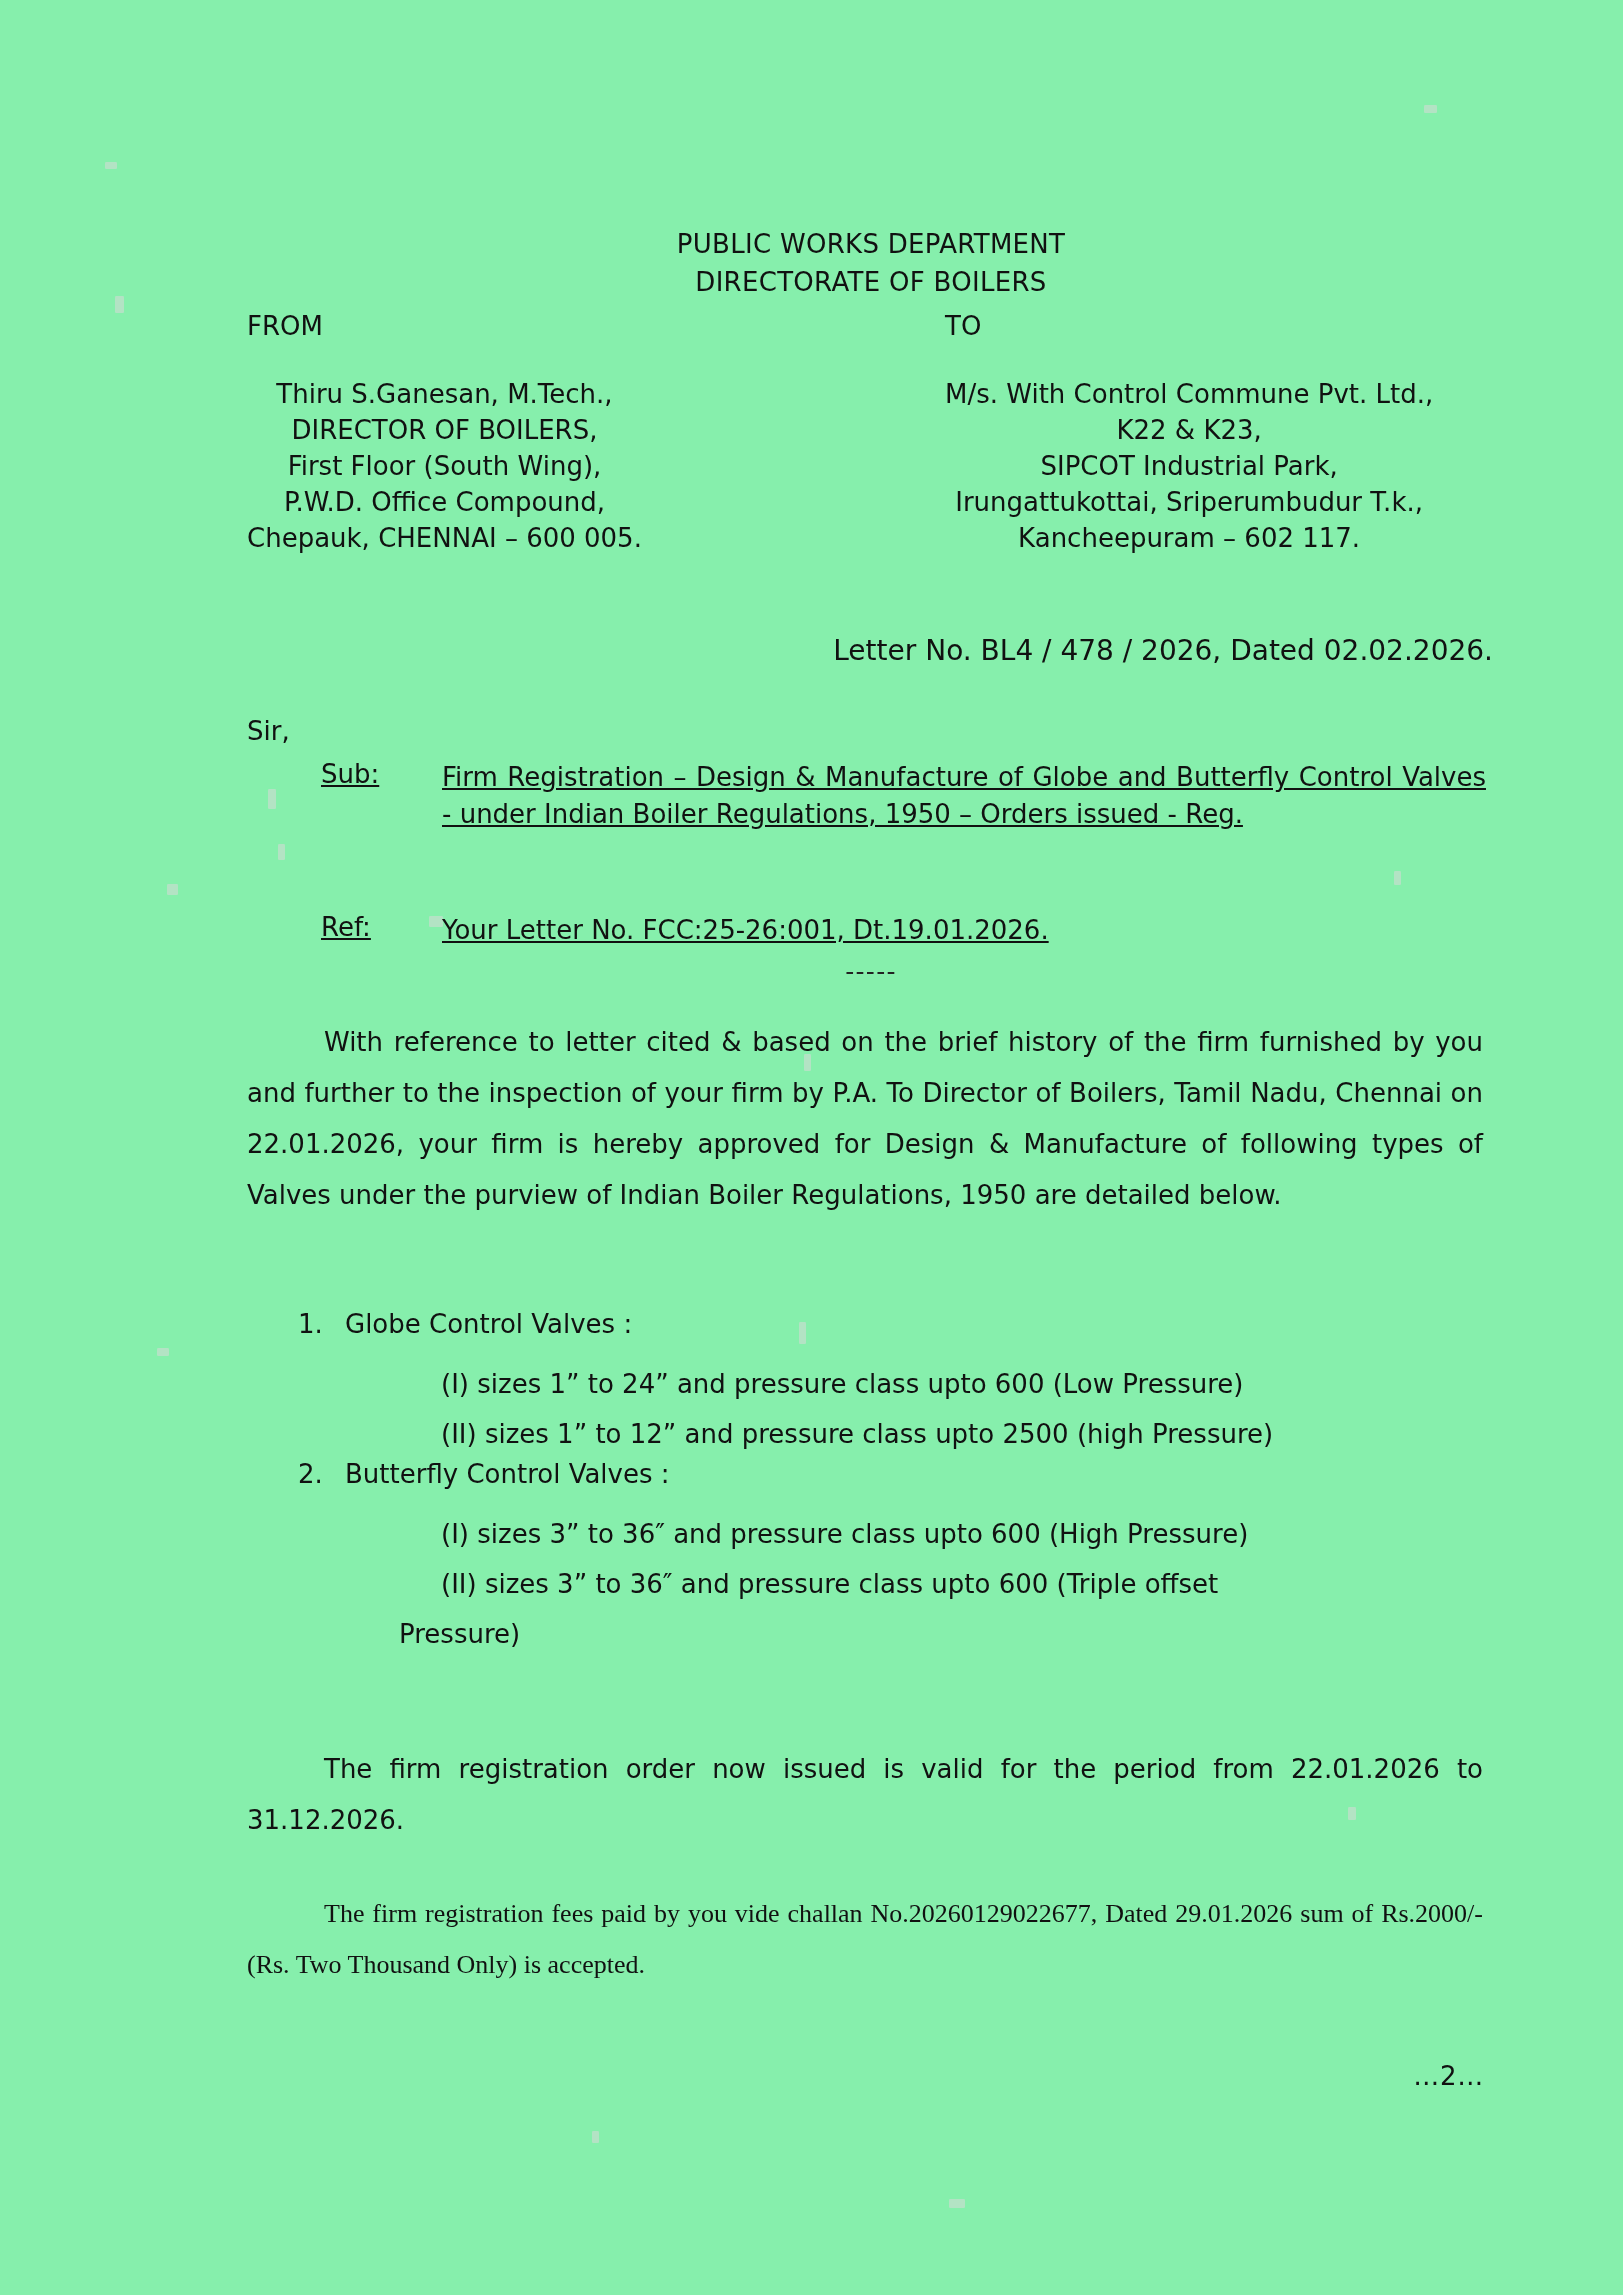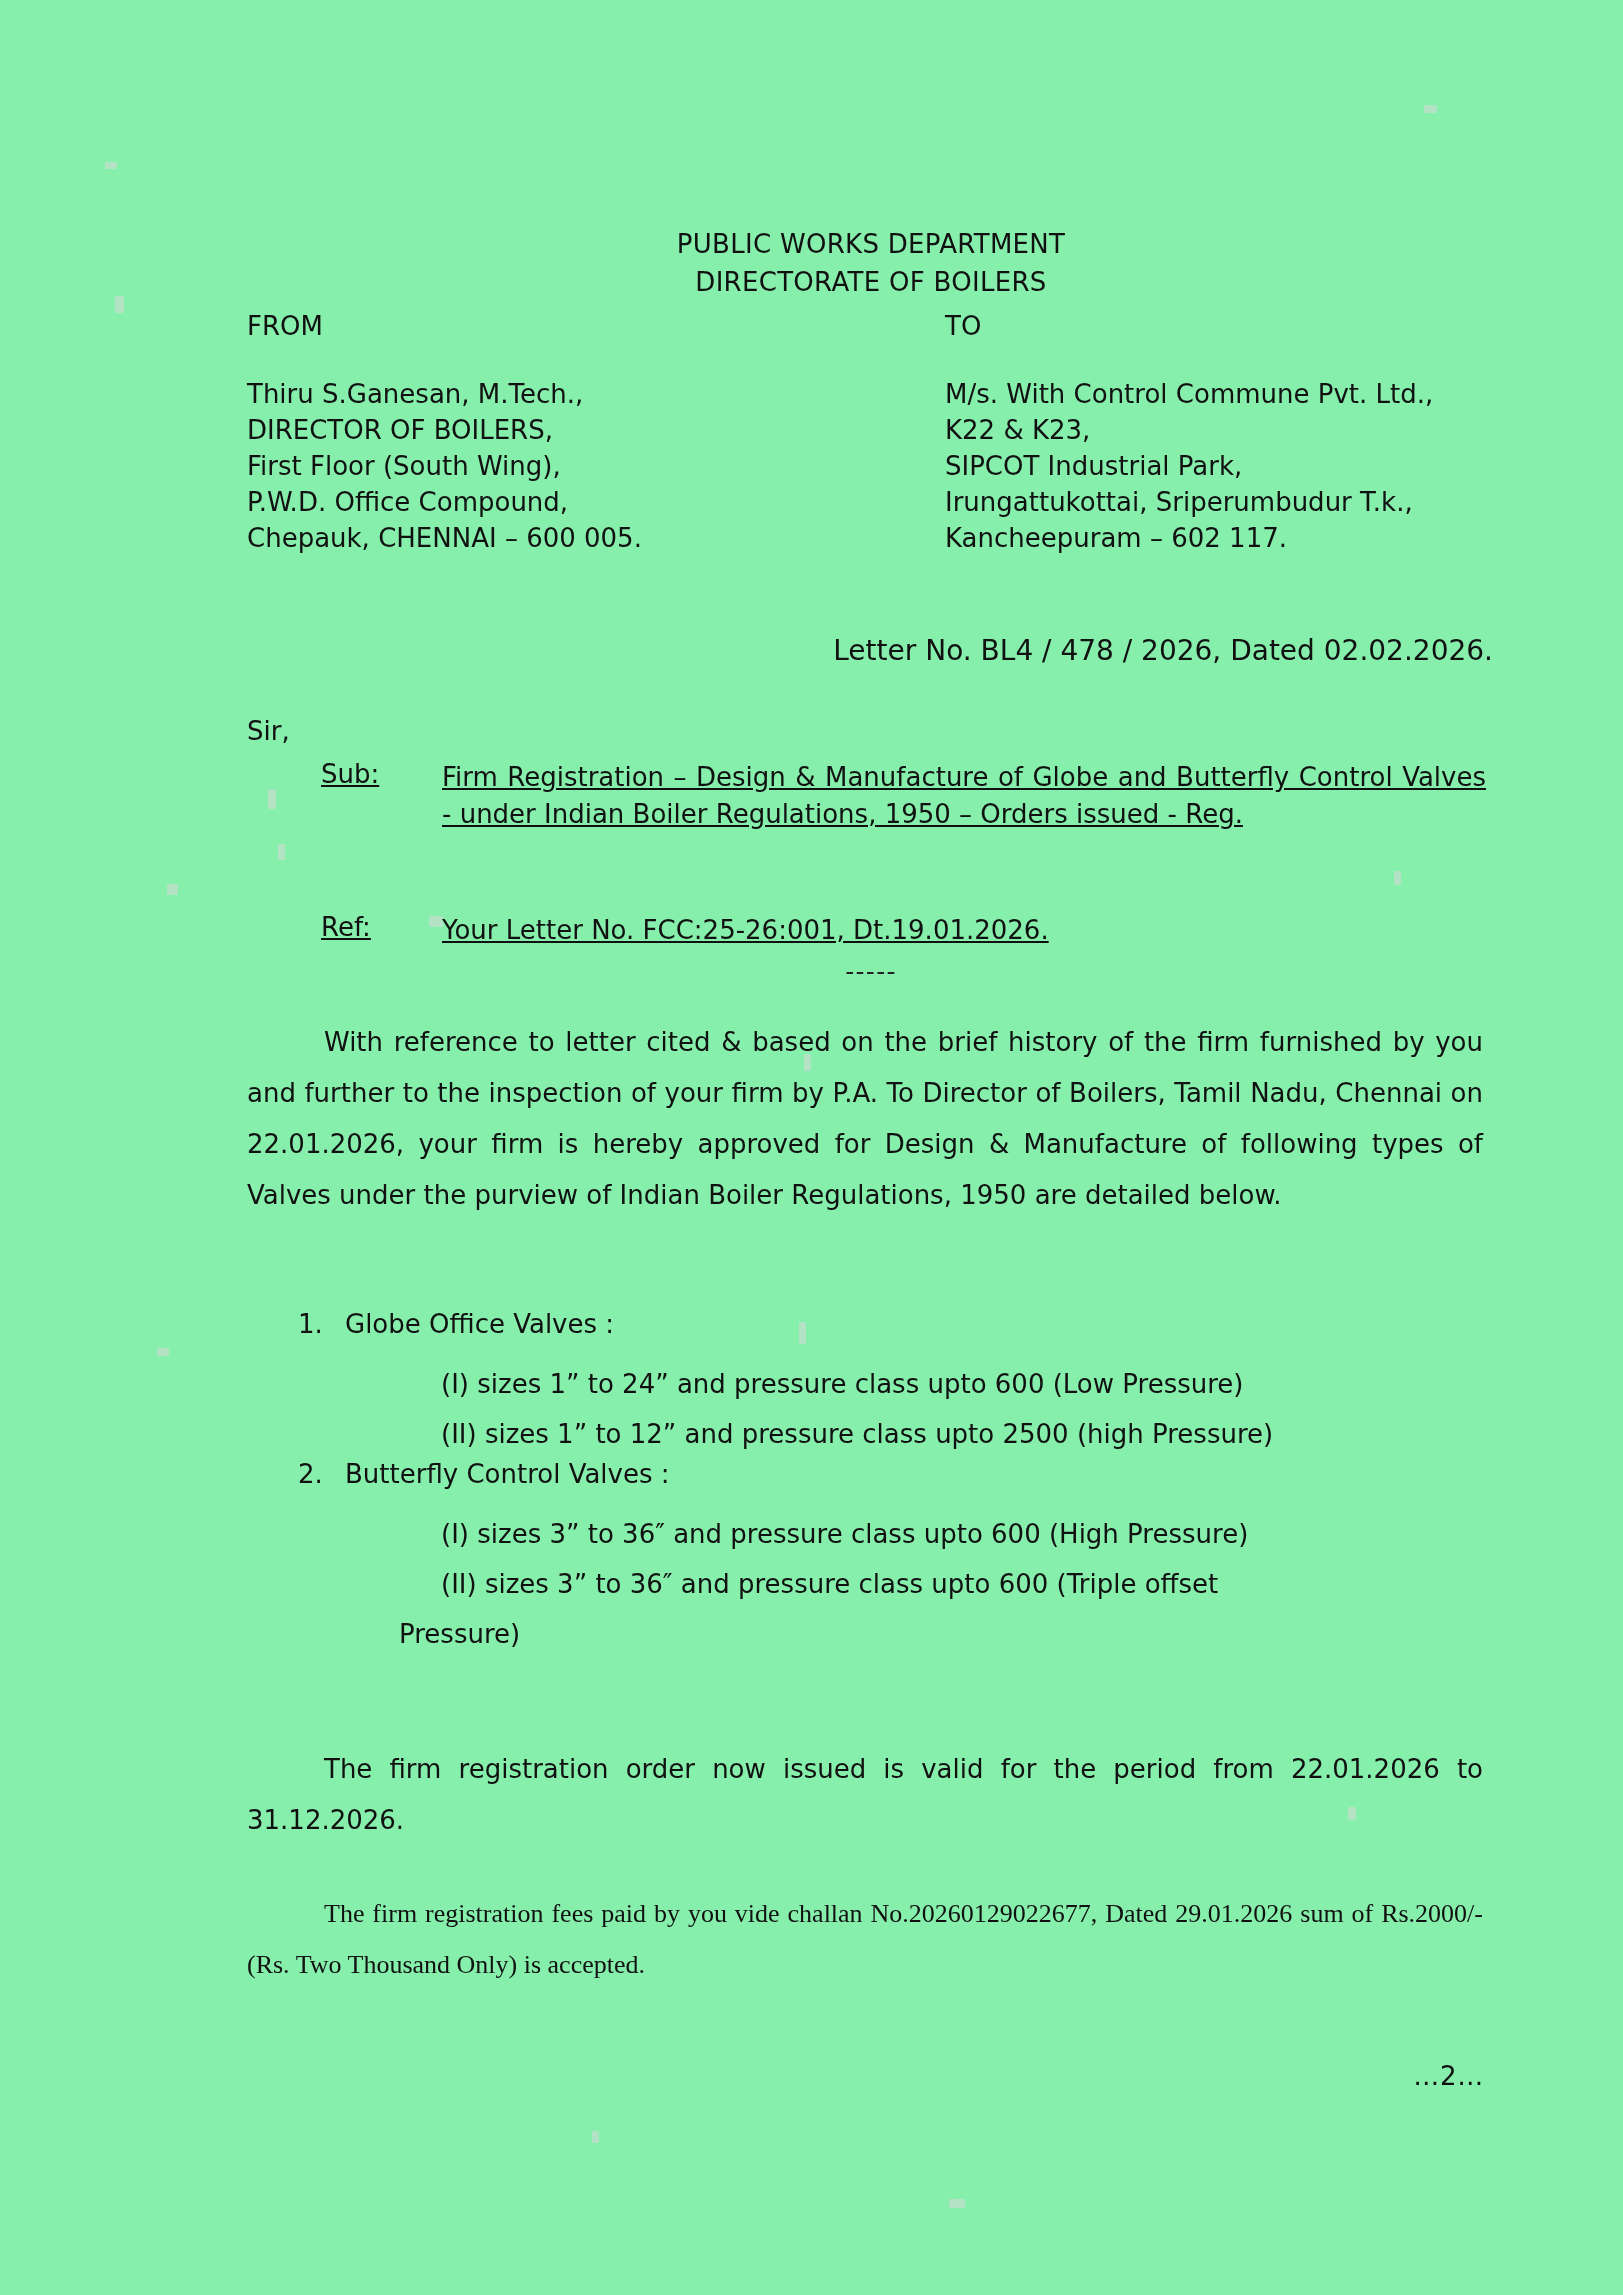--- a/index.html
+++ b/index.html
@@ -65,21 +65,21 @@
 
   .addr {
     position: absolute;
     top: 376px;
     font-size: 26px;
     line-height: 36px;
     white-space: nowrap;
   }
   .addr-from { left: 247px; }
   .addr-to   { left: 945px; }
-  .addr .addr-line { display: block; }
+  .addr .addr-line { display: block; text-align: center; }
 
   .letter-no {
     position: absolute;
     left: 249px;
     top: 634px;
     width: 1244px;
     text-align: right;
     font-size: 28px;
   }
 
@@ -260,21 +260,21 @@
   </div>
 
   <div class="divider">-----</div>
 
   <div class="body-para para-1"><span class="indent"></span><span>With reference to letter cited &amp; based on the brief history of the firm furnished by you and further to the inspection of your firm by P.A. To Director of Boilers, Tamil Nadu, Chennai on 22.01.2026, your firm is hereby approved for Design &amp; Manufacture of following types of Valves under the purview of Indian Boiler Regulations, 1950 are detailed below.</span></div>
 
   <div class="valve-list">
     <div class="valve-item">
       <div class="valve-head">
         <span class="valve-num">1.</span>
-        <span class="valve-title">Globe Office Valves :</span>
+        <span class="valve-title">Globe Control Valves :</span>
       </div>
       <div class="valve-sub">(I) sizes 1” to 24” and pressure class upto 600 (Low Pressure)</div>
       <div class="valve-sub">(II) sizes 1” to 12” and pressure class upto 2500 (high Pressure)</div>
     </div>
     <div class="valve-item">
       <div class="valve-head">
         <span class="valve-num">2.</span>
         <span class="valve-title">Butterfly Control Valves :</span>
       </div>
       <div class="valve-sub">(I) sizes 3” to 36″ and pressure class upto 600 (High Pressure)</div>

